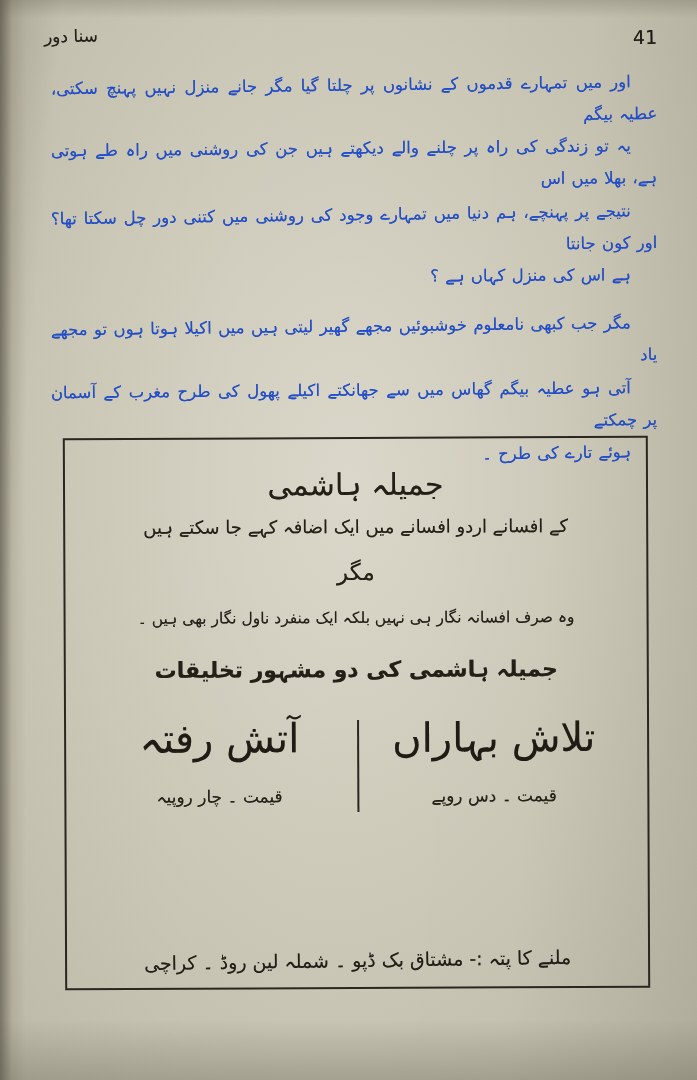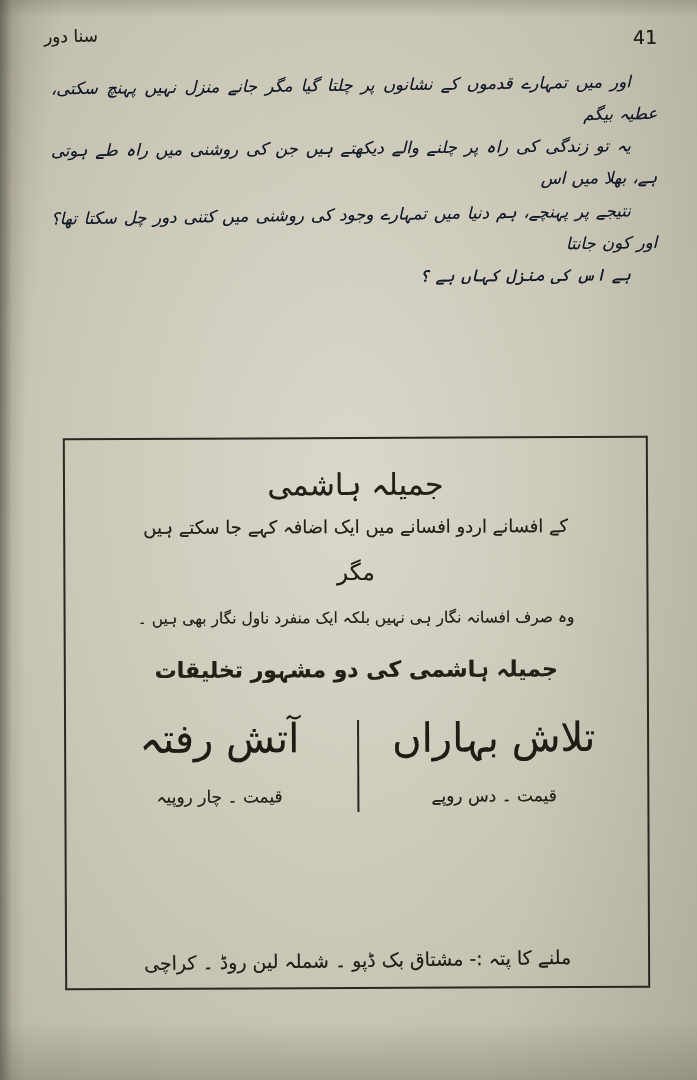--- a/index.html
+++ b/index.html
@@ -79,25 +79,24 @@
 
   
   .body-text {
     color: #2a241c;
     text-align: right;
   }
   .para {
     margin: 0 0 4px 7px;
     font-size: 16.5px;
     line-height: 1.95;
-    color: #0f172a;
+    color: #1d4ed8;
     text-align: justify;
     text-align-last: right;
     word-spacing: 1px;
-    font-style: italic;
   }
   .para.indent {
     text-indent: 26px;
   }
   .para .ln {
     display: block;
     transform-origin: right center;
   }
   .para .ln:nth-child(1) { transform: rotate(-0.7deg); }
   .para .ln:nth-child(2) { transform: rotate(-0.5deg); }
@@ -214,20 +213,25 @@
 
     <div class="body-text">
 
       <div class="para indent urdu">
         <span class="ln">اور میں تمہارے قدموں کے نشانوں پر چلتا گیا مگر جانے منزل نہیں پہنچ سکتی، عطیہ بیگم</span>
         <span class="ln">یہ تو زندگی کی راہ پر چلنے والے دیکھتے ہیں جن کی روشنی میں راہ طے ہوتی ہے، بھلا میں اس</span>
         <span class="ln">نتیجے پر پہنچے، ہم دنیا میں تمہارے وجود کی روشنی میں کتنی دور چل سکتا تھا؟ اور کون جانتا</span>
         <span class="ln">ہے اس کی منزل کہاں ہے ؟</span>
       </div>
 
+      <div class="para indent para2 urdu">
+        <span class="ln">مگر جب کبھی نامعلوم خوشبوئیں مجھے گھیر لیتی ہیں میں اکیلا ہوتا ہوں تو مجھے یاد</span>
+        <span class="ln">آتی ہو عطیہ بیگم گھاس میں سے جھانکتے اکیلے پھول کی طرح مغرب کے آسمان پر چمکتے</span>
+        <span class="ln">ہوئے تارے کی طرح ۔</span>
+      </div>
 
     </div>
   </div>
 
   <div class="ad-wrap">
     <div class="ad-box">
 
       <div class="ad-line ad-name urdu">جمیلہ ہاشمی</div>
       <div class="ad-line ad-sub1 urdu">کے افسانے اردو افسانے میں ایک اضافہ کہے جا سکتے ہیں</div>
       <div class="ad-line ad-magar urdu">مگر</div>

